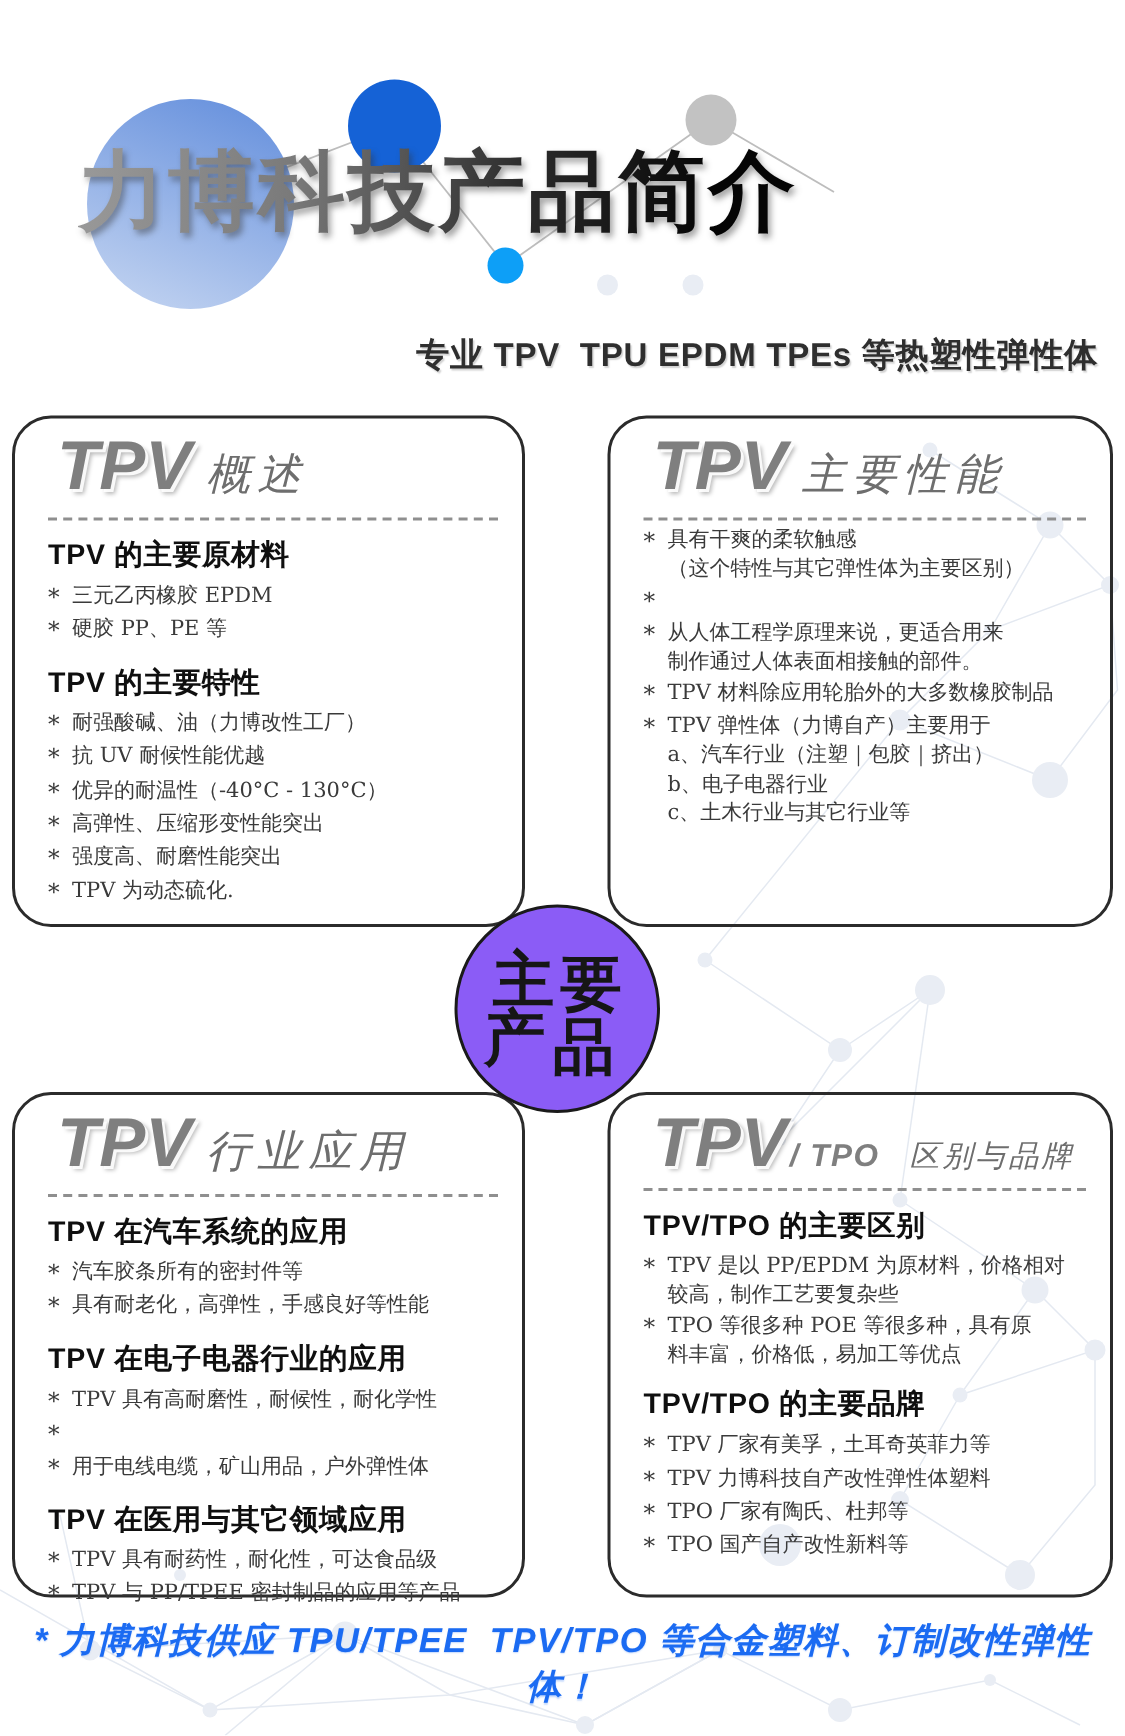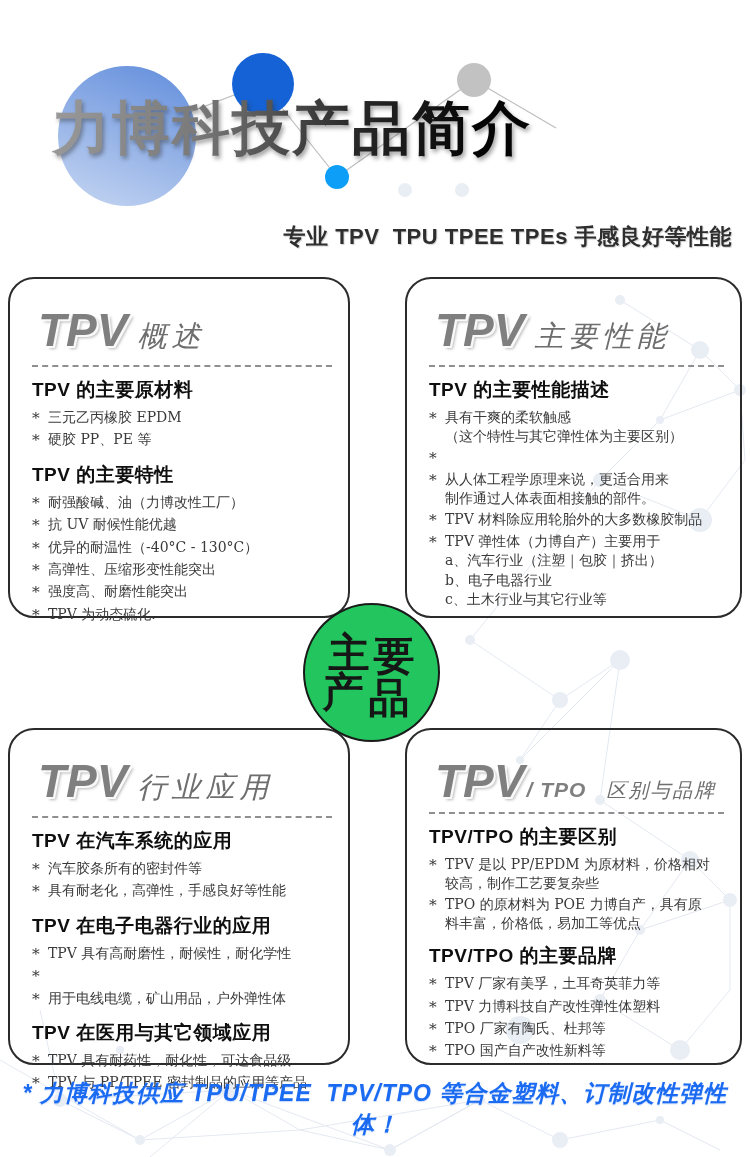--- a/index.html
+++ b/index.html
@@ -18,21 +18,21 @@
       color:transparent;-webkit-text-fill-color:transparent;
       filter:drop-shadow(2px 3px 2px rgba(50,50,50,0.45));
       white-space:nowrap;}
   .subtitle{position:absolute;right:18px;top:222px;z-index:2;
       font-size:22px;font-weight:700;color:var(--subtitle_color);
       letter-spacing:.5px;white-space:pre-wrap;
       text-shadow:1px 1px 1px rgba(0,0,0,.18);}
 
   
   .card{position:absolute;z-index:1;border:2.5px solid var(--card_border);
-        border-radius:26px;box-sizing:border-box;padding:24px 10px 0 22px;background:transparent;}
+        border-radius:26px;box-sizing:border-box;padding:4px 10px 0 22px;background:transparent;}
   .card-tl{left:8px;  top:277px;width:342px;height:341px;}
   .card-tr{left:405px;top:277px;width:337px;height:341px;}
   .card-bl{left:8px;  top:728px;width:342px;height:337px;}
   .card-br{left:405px;top:728px;width:337px;height:337px;}
 
   .card-head{display:flex;align-items:baseline;margin:4px 0 0 6px;white-space:nowrap;}
   .tpv-big{font-size:46px;font-weight:800;font-style:italic;color:var(--tpv_gray);
       letter-spacing:0;line-height:1;
       text-shadow:2px 2px 0 rgba(255,255,255,.9),3px 3px 3px rgba(0,0,0,.28);}
   .title-mid{font-size:21px;font-weight:800;font-style:italic;color:var(--tpv_gray);
@@ -46,21 +46,21 @@
   .sec-h{font-size:19px;font-weight:800;color:var(--heading_black);
       margin:10px 0 5px 0;letter-spacing:.5px;}
   .item{display:flex;margin:0 0 1px 0;}
   .star{flex:0 0 16px;font-family:"DejaVu Serif",serif;font-size:15.5px;
       color:var(--body_text);line-height:1.38;}
   .item-text{font-family:"DejaVu Serif",serif;font-size:14px;color:var(--body_text);
       line-height:1.38;white-space:pre-line;}
 
   
   .badge{position:absolute;left:303px;top:603px;width:137px;height:139px;z-index:3;
-      background:#22c55e;border:2.5px solid #1a1a1a;border-radius:50%;
+      background:#8b5cf6;border:2.5px solid #1a1a1a;border-radius:50%;
       display:flex;flex-direction:column;justify-content:center;align-items:center;
       box-sizing:border-box;}
   .badge-line{font-size:41px;font-weight:700;color:#161616;line-height:.95;
       letter-spacing:2px;white-space:nowrap;}
   .badge-line .bch{display:inline-block;position:relative;}
   .l1 .b1{top:3px;left:2px;}
   .l2{transform:translateX(-6px);}
   .l2 .b1{top:6px;left:3px;}
 
   
@@ -131,21 +131,21 @@
       <line x1="337" y1="177" x2="474" y2="80"></line>
       <line x1="474" y1="80" x2="556" y2="128"></line>
     </g>
     <ellipse cx="127" cy="136" rx="69" ry="70" fill="url(#bigGrad)"></ellipse>
     <circle cx="263" cy="84" r="31" fill="#1562d6"></circle>
     <circle cx="474" cy="80" r="17" fill="#c2c2c2"></circle>
     <circle cx="337" cy="177" r="12" fill="#0d9ff7"></circle>
   </svg>
 
   <h1 class="page-title">力博科技产品简介</h1>
-  <div class="subtitle">专业 TPV  TPU TPEE TPEs 手感良好等性能</div>
+  <div class="subtitle">专业 TPV  TPU EPDM TPEs 等热塑性弹性体</div>
 
   <div id="cards">
       <section class="card card-tl">
     <div class="card-head">
       <span class="tpv-big">TPV</span>
 
       <span class="title-cn">概述</span>
     </div>
     <div class="dashline"></div>
     <div class="card-body">
@@ -186,21 +186,20 @@
         </div>
   </section>
       <section class="card card-tr">
     <div class="card-head">
       <span class="tpv-big">TPV</span>
 
       <span class="title-cn">主要性能</span>
     </div>
     <div class="dashline"></div>
     <div class="card-body">
-          <h3 class="sec-h">TPV 的主要性能描述</h3>
           <div class="item">
             <span class="star">*</span>
             <span class="item-text">具有干爽的柔软触感
 （这个特性与其它弹性体为主要区别）</span>
           </div>
           <div class="item">
             <span class="star">*</span>
           </div>
           <div class="item">
             <span class="star">*</span>
@@ -269,21 +268,21 @@
     <div class="dashline"></div>
     <div class="card-body">
           <h3 class="sec-h">TPV/TPO 的主要区别</h3>
           <div class="item">
             <span class="star">*</span>
             <span class="item-text">TPV 是以 PP/EPDM 为原材料，价格相对
 较高，制作工艺要复杂些</span>
           </div>
           <div class="item">
             <span class="star">*</span>
-            <span class="item-text">TPO 的原材料为 POE 力博自产，具有原
+            <span class="item-text">TPO 等很多种 POE 等很多种，具有原
 料丰富，价格低，易加工等优点</span>
           </div>
           <h3 class="sec-h">TPV/TPO 的主要品牌</h3>
           <div class="item">
             <span class="star">*</span>
             <span class="item-text">TPV 厂家有美孚，土耳奇英菲力等</span>
           </div>
           <div class="item">
             <span class="star">*</span>
             <span class="item-text">TPV 力博科技自产改性弹性体塑料</span>

